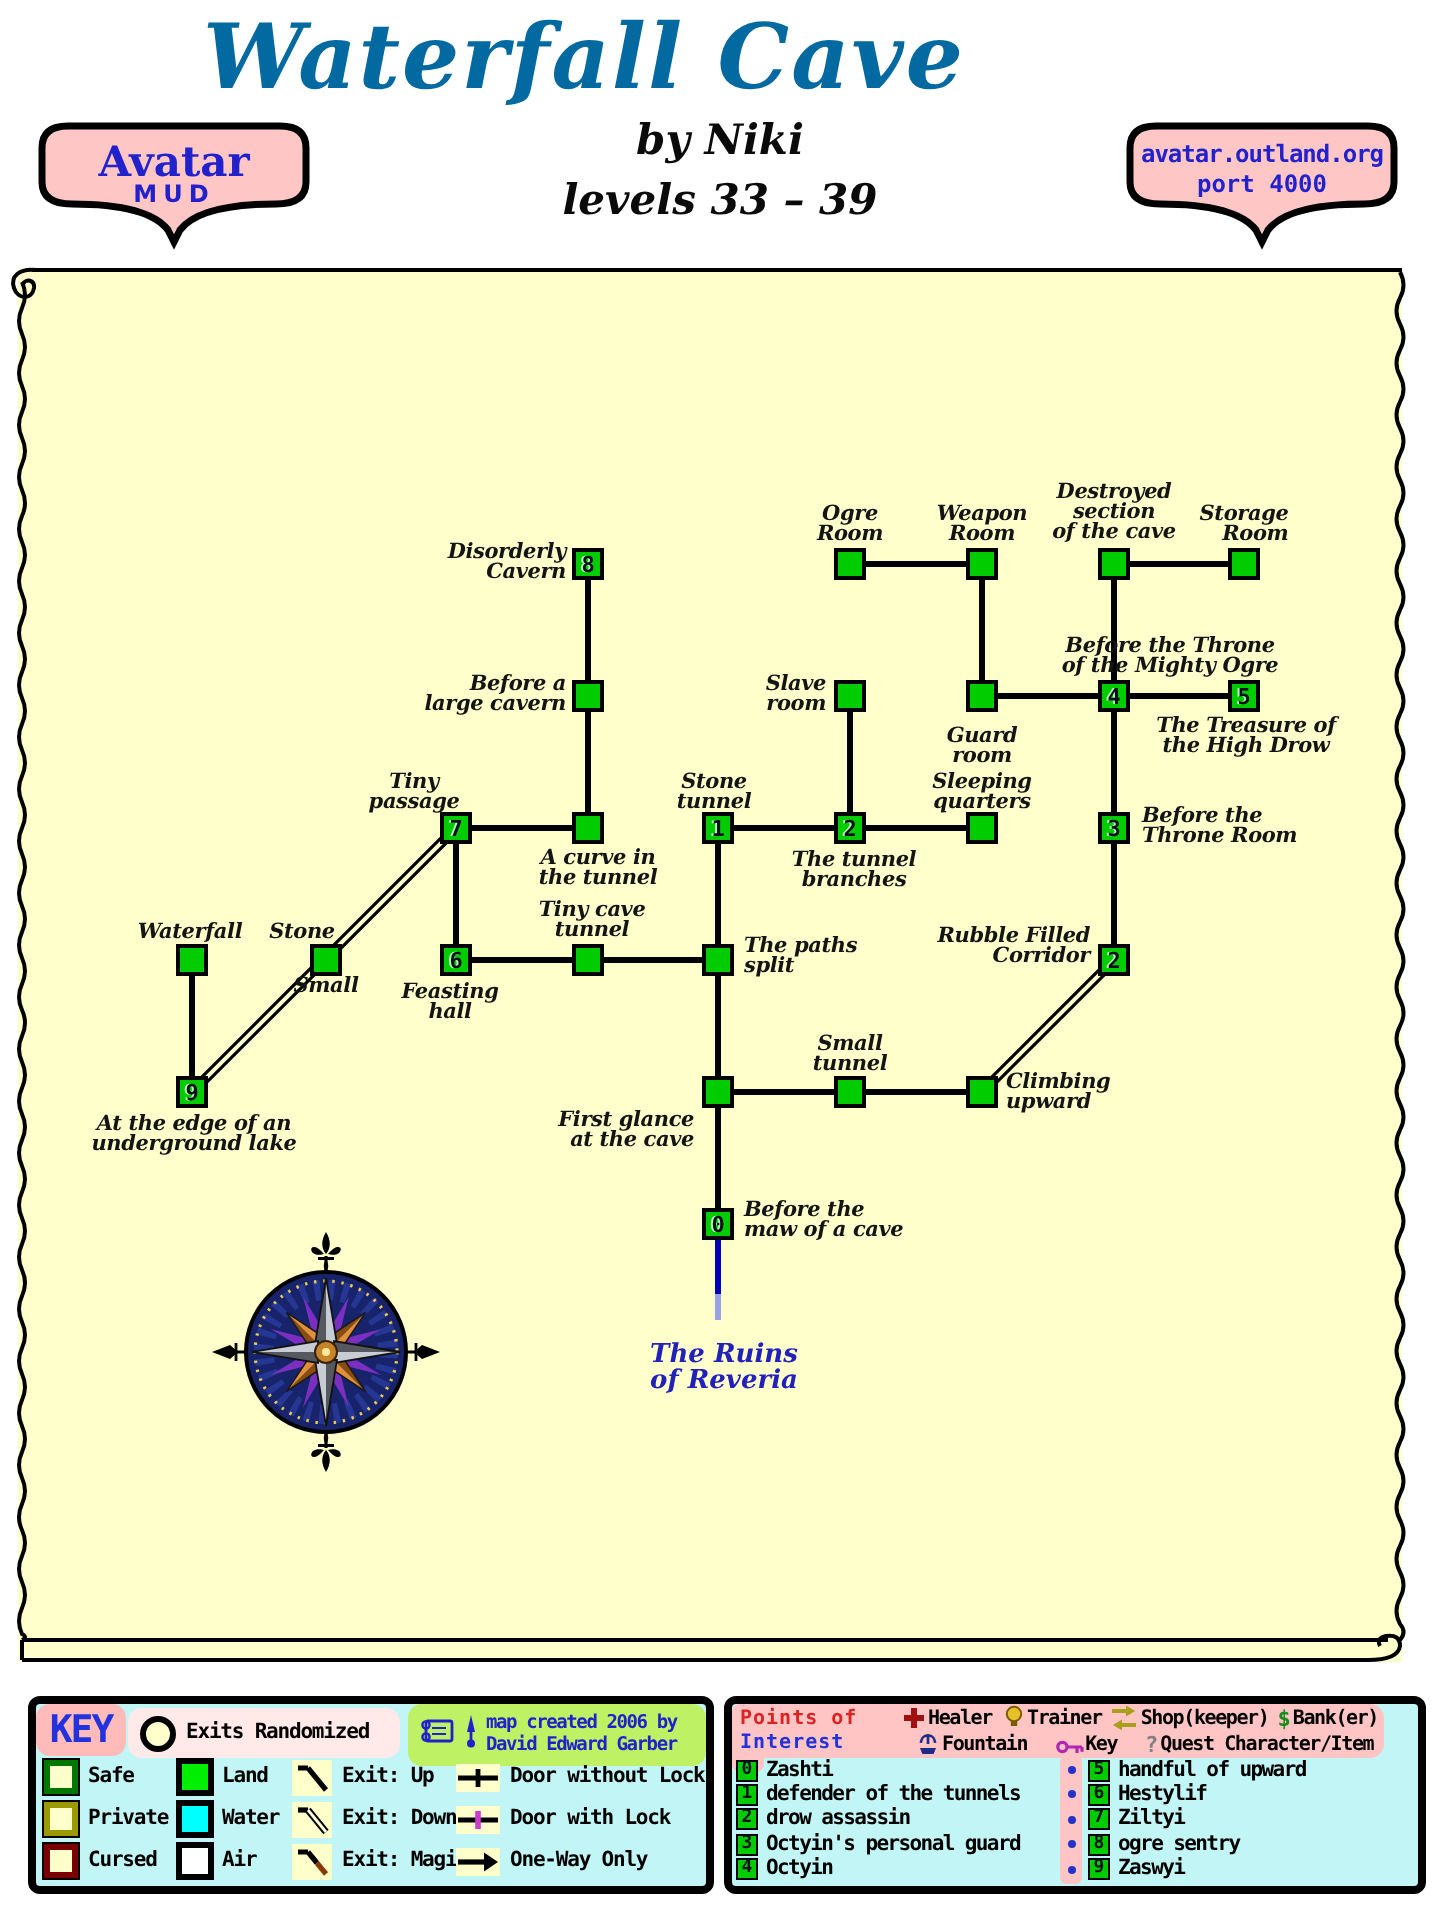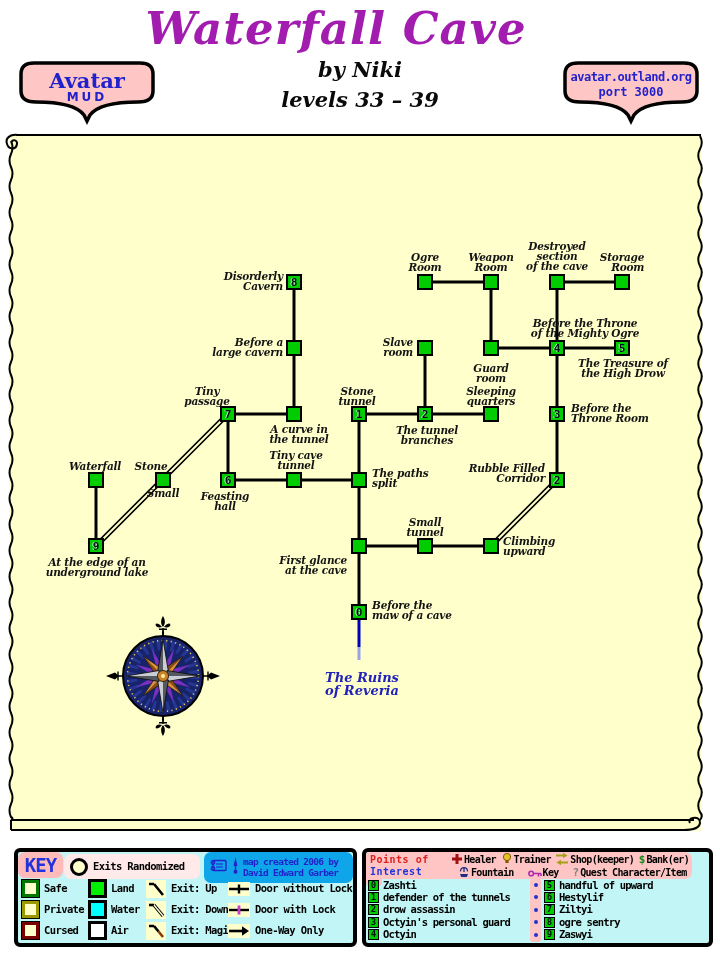--- a/index.html
+++ b/index.html
@@ -1,20 +1,20 @@
 <!DOCTYPE html>
 <html><head>
 <meta charset="utf-8">
 <style>
   html,body{margin:0;padding:0;background:#fff;}
   #stage{position:relative;width:720px;height:960px;background:#fff;overflow:hidden;
          font-family:"DejaVu Sans","Liberation Sans",sans-serif;}
   
   .title{position:absolute;left:0;top:4px;width:584px;text-align:center;
-         font:bold italic 45px/50px "DejaVu Serif",serif;color:#a21caf;letter-spacing:1px;padding-left:44px;}
+         font:bold italic 45px/50px "DejaVu Serif",serif;color:#0369a1;letter-spacing:1px;}
   .subtitle{position:absolute;left:0;top:58px;width:720px;text-align:center;
          font:bold italic 21px/24px "DejaVu Serif",serif;color:#0a0a0a;}
   .levels{position:absolute;left:0;top:88px;width:720px;text-align:center;
          font:bold italic 21px/24px "DejaVu Serif",serif;color:#0a0a0a;}
   .badge{position:absolute;width:150px;height:70px;}
   .badge svg{position:absolute;left:0;top:0;}
   .badge .t1,.badge .t2{position:absolute;left:9px;width:132px;text-align:center;color:#2222cc;}
   #badge-left .t1{top:12px;font:bold 21px/22px "DejaVu Serif",serif;}
   #badge-left .t2{top:33px;font:bold 12px/13px "DejaVu Sans",sans-serif;letter-spacing:3px;}
   #badge-right .t1{top:12px;font:bold 12px/14px "DejaVu Sans Mono",monospace;letter-spacing:-0.5px;}
@@ -37,21 +37,21 @@
   #key-panel{left:14px;top:848px;width:335px;height:91px;}
   #poi-panel{left:362px;top:848px;width:343px;height:91px;}
   .chip{position:absolute;border-radius:7px;}
   #key-chip{left:0;top:0;width:45px;height:26px;background:#ffbaba;
         display:flex;align-items:center;justify-content:center;}
   #key-chip span{font:bold 19px/19px "DejaVu Sans Mono",monospace;color:#2233dd;letter-spacing:-1px;}
   #rand-chip{left:46px;top:2px;width:136px;height:25px;background:#ffe9e9;
         display:flex;align-items:center;gap:5px;padding-left:6px;box-sizing:border-box;}
   .rand-circle{width:12px;height:12px;border-radius:50%;background:#ffffcc;border:3px solid #000;}
   #rand-chip span{font:bold 10.5px/11px "DejaVu Sans Mono",monospace;color:#000;letter-spacing:-0.6px;}
-  #credit-chip{left:186px;top:0;width:149px;height:31px;background:#0ea5e9;
+  #credit-chip{left:186px;top:0;width:149px;height:31px;background:#bef264;
         display:flex;align-items:center;gap:2px;padding-left:4px;box-sizing:border-box;}
   .credit-text{font:bold 9.5px/10.5px "DejaVu Sans Mono",monospace;color:#2222cc;
         white-space:pre-line;letter-spacing:-0.7px;}
   .kcol{position:absolute;top:26px;}
   .krow{height:21px;display:flex;align-items:center;gap:5px;}
   .krow .klabel{font:bold 10.5px/11px "DejaVu Sans Mono",monospace;color:#000;letter-spacing:-0.6px;}
   .swatch{box-sizing:border-box;width:17px;height:17px;outline:1px solid #000;}
   .iconchip{background:#ffffcc;display:flex;align-items:center;justify-content:center;}
   
   #poi-band{left:2px;top:0;width:324px;height:27px;background:#ffc4c4;}
@@ -214,21 +214,21 @@
     </svg>
     <div class="t1">Avatar</div>
     <div class="t2">MUD</div>
   </div>
 
   <div class="badge" id="badge-right" style="left:556px;top:58px;">
     <svg width="150" height="70" viewBox="0 0 150 70">
       <path d="M9,16 Q9,5 22,5 L128,5 Q141,5 141,16 L141,33 Q141,44 126,44 Q88,44 78,57 L75,63 L72,57 Q62,44 24,44 Q9,44 9,33 Z" fill="#ffc6c6" stroke="#000" stroke-width="3.5"></path>
     </svg>
     <div class="t1">avatar.outland.org</div>
-    <div class="t2">port 3000</div>
+    <div class="t2">port 4000</div>
   </div>
 
   <div id="rooms">
       <div class="room" style="left: 417px; top: 274px; background: rgb(0, 204, 0);"></div>
       <div class="mlabel anch-c" style="left: 425px; top: 262px;">Ogre
 Room</div>
       <div class="room" style="left: 483px; top: 274px; background: rgb(0, 204, 0);"></div>
       <div class="mlabel anch-c" style="left: 491px; top: 262px;">Weapon
 Room</div>
       <div class="room" style="left: 549px; top: 274px; background: rgb(0, 204, 0);"></div>

